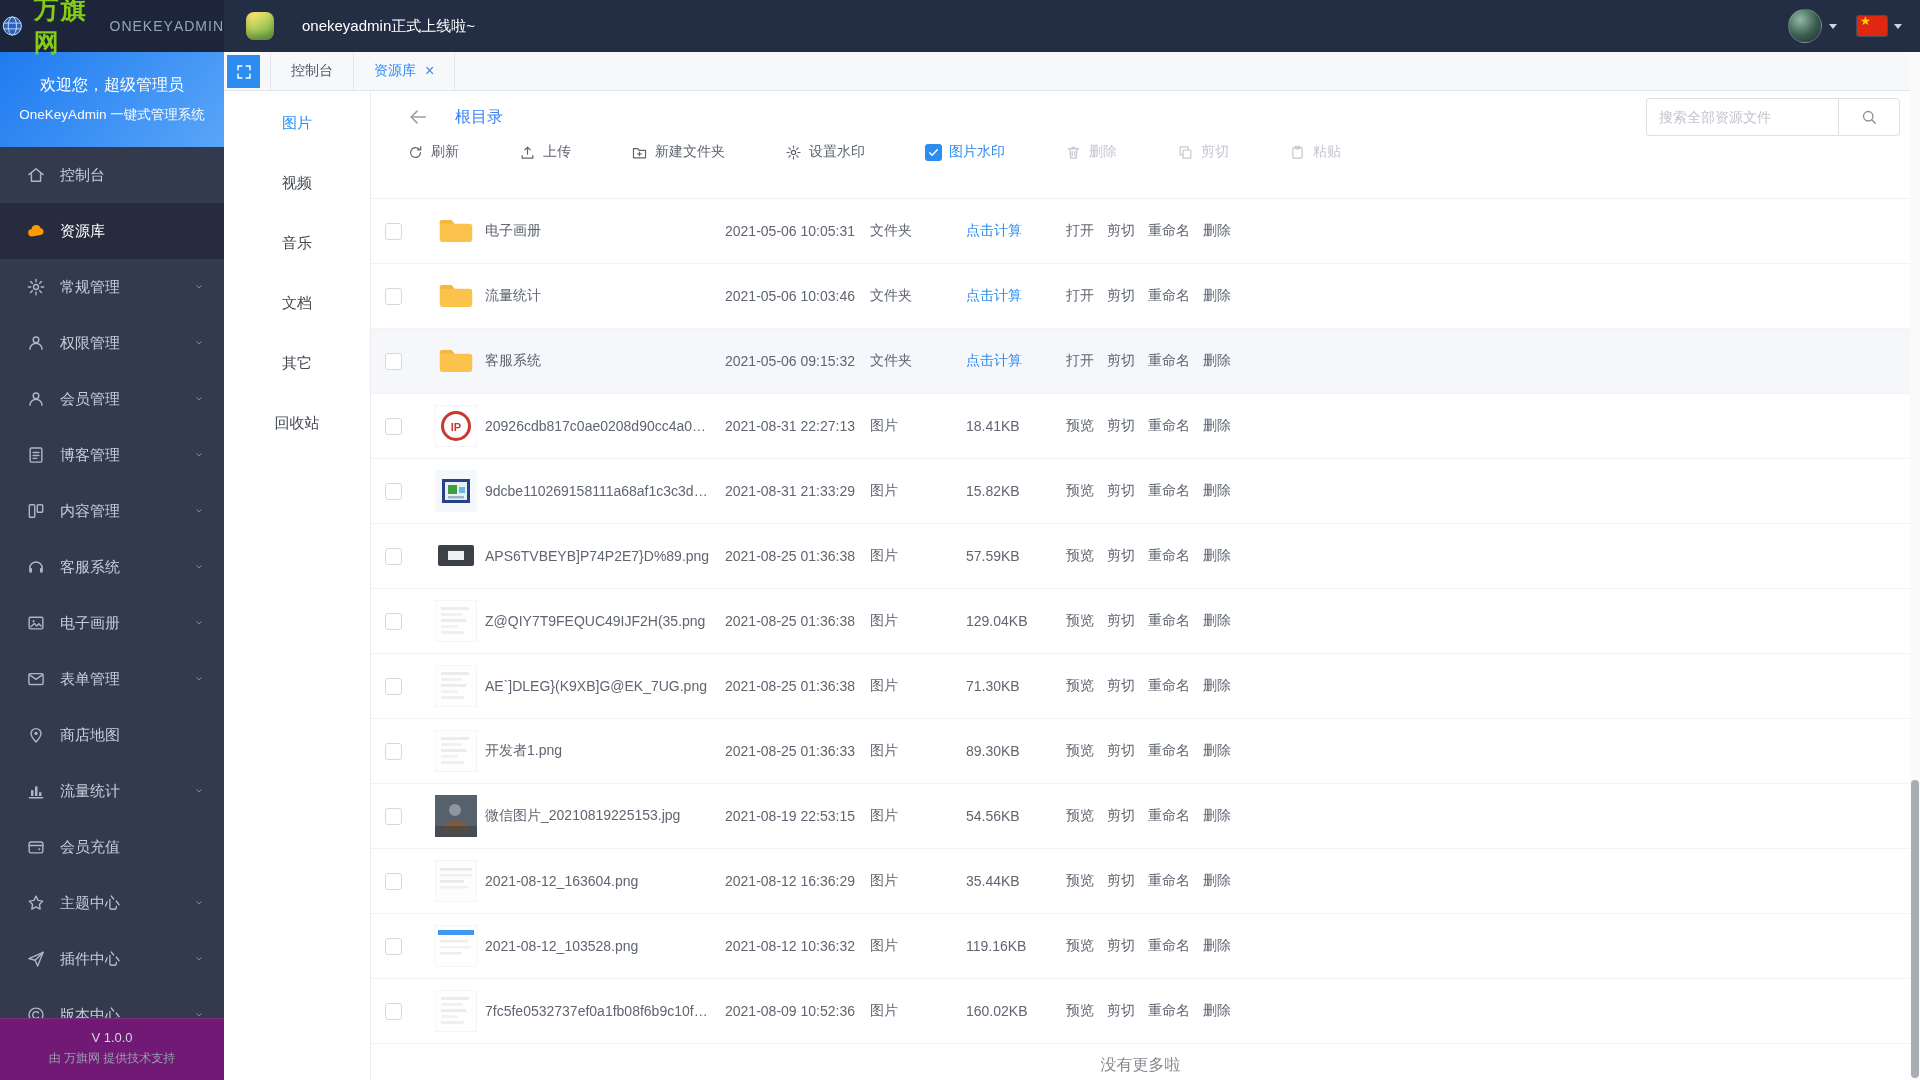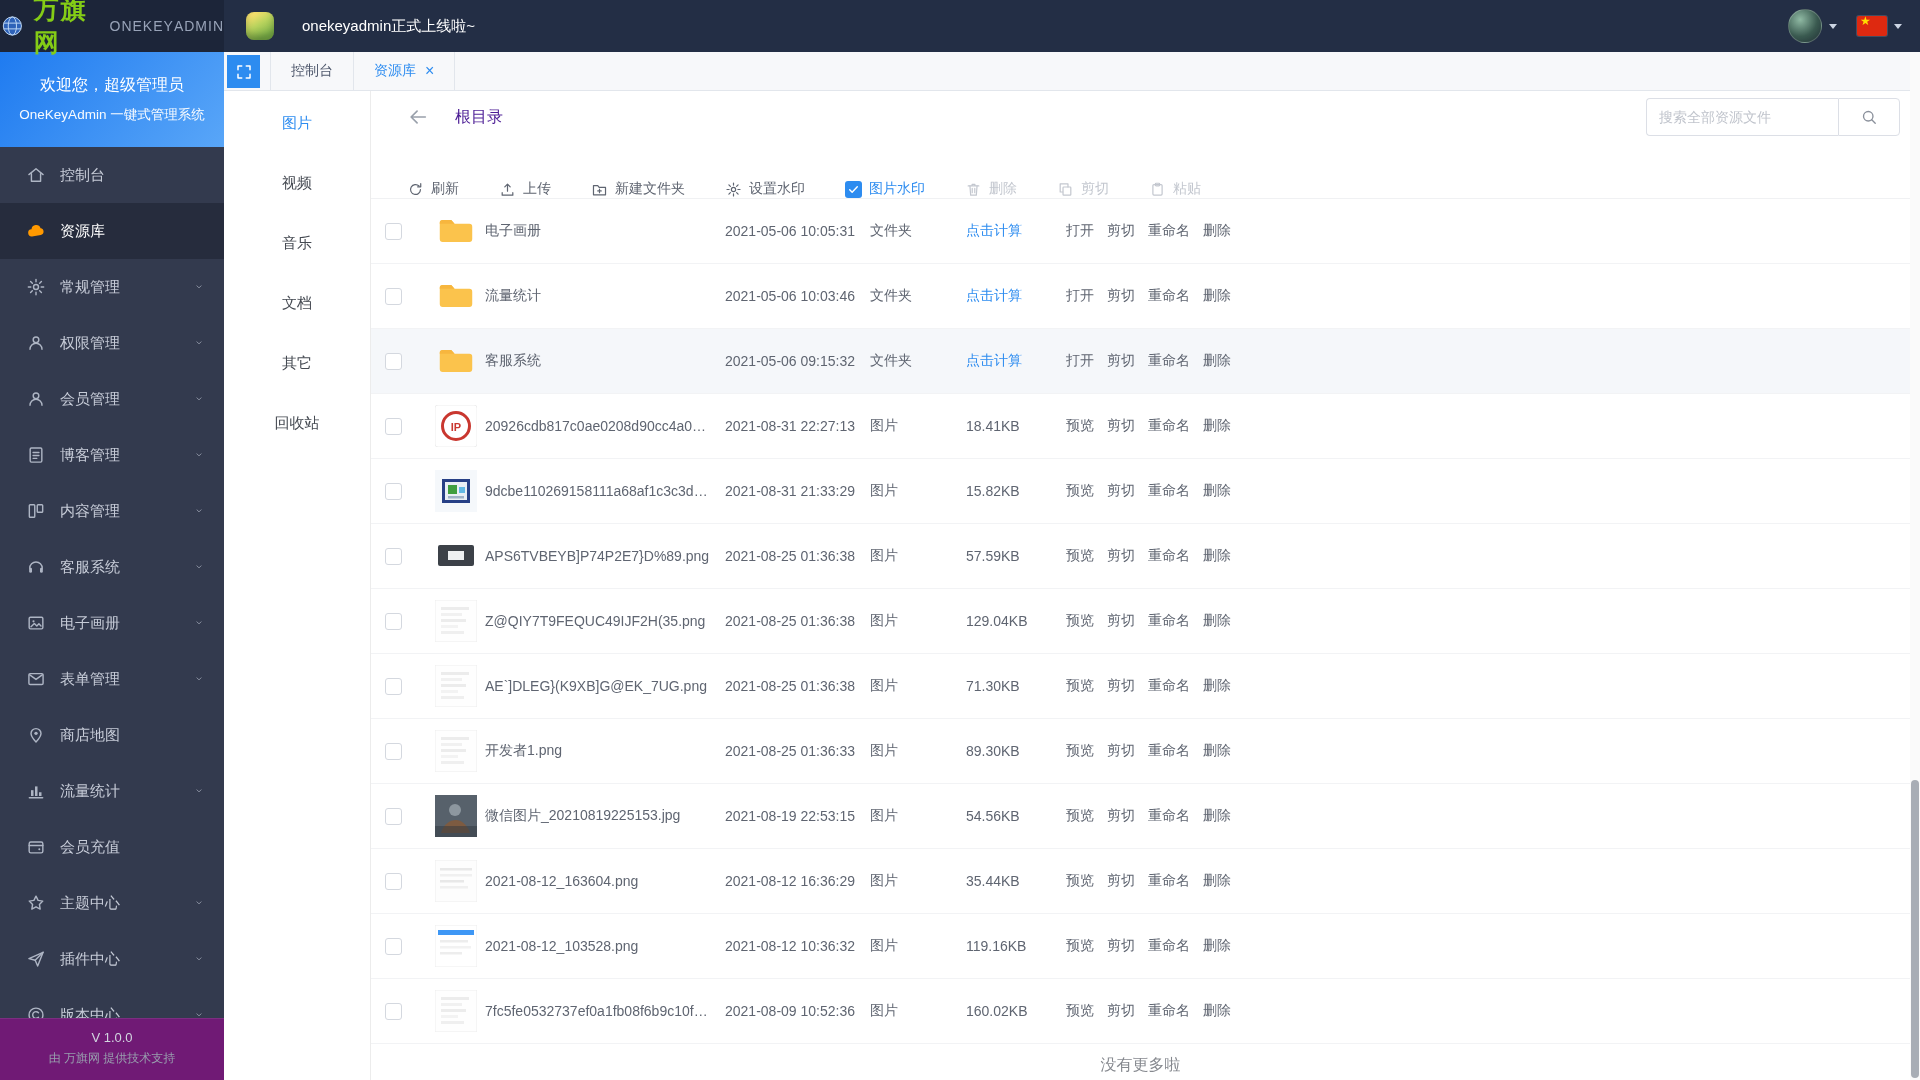--- a/index.html
+++ b/index.html
@@ -53,27 +53,27 @@
 
 .subnav{position:absolute;top:91px;left:224px;width:147px;bottom:0;background:#fff;border-right:1px solid #ececec;padding-top:2px;z-index:10}
 .subnav-item{height:60px;display:flex;align-items:center;justify-content:center;font-size:15px;color:#454a52;cursor:pointer}
 .subnav-item.active{color:#2d8cf0}
 
 
 .content{position:absolute;top:91px;left:371px;right:0;bottom:0;background:#fff}
 .content-header{height:52px;display:flex;align-items:center;padding:0 12px 0 36px}
 .back-btn{width:22px;height:22px;color:#99a0ab;cursor:pointer;flex:none}
 .back-btn svg{width:22px;height:22px}
-.crumb-title{font-size:16px;color:#4c1d95;margin-left:26px}
+.crumb-title{font-size:16px;color:#3b82f6;margin-left:26px}
 .search-box{margin-left:auto;display:flex;height:38px;margin-right:8px}
 .search-input{width:192px;height:38px;border:1px solid #dcdfe6;border-right:none;border-radius:4px 0 0 4px;padding:0 12px;font-size:14px;color:#333;outline:none;font-family:inherit;background:#fff}
 .search-input::placeholder{color:#c0c4cc}
 .search-btn{width:62px;border:1px solid #dcdfe6;border-radius:0 4px 4px 0;background:#fff;display:flex;align-items:center;justify-content:center;color:#8a909b;cursor:pointer}
 .search-btn svg{width:18px;height:18px}
-.toolbar{height:56px;display:flex;align-items:flex-end;padding-left:36px;gap:40px;border-bottom:1px solid #f0f1f3}
+.toolbar{height:56px;display:flex;align-items:flex-start;padding-left:36px;gap:60px;border-bottom:1px solid #f0f1f3}
 .tb-btn{display:flex;align-items:center;gap:7px;font-size:14px;color:#5f6571;cursor:pointer;white-space:nowrap}
 .tb-btn svg{width:17px;height:17px}
 .tb-btn.disabled{color:#c3c7cf;cursor:default}
 .tb-btn.checked-option{color:#2d8cf0}
 .cb{width:17px;height:17px;background:#2d8cf0;border-radius:3px;display:flex;align-items:center;justify-content:center;color:#fff;flex:none}
 .cb svg{width:13px;height:13px}
 
 
 .file-list{position:absolute;top:108px;left:0;right:10px;bottom:0;overflow:hidden}
 .frow{height:65px;display:flex;align-items:center;padding-left:14px;border-bottom:1px solid #f2f3f5;font-size:14px;color:#5f6571}

